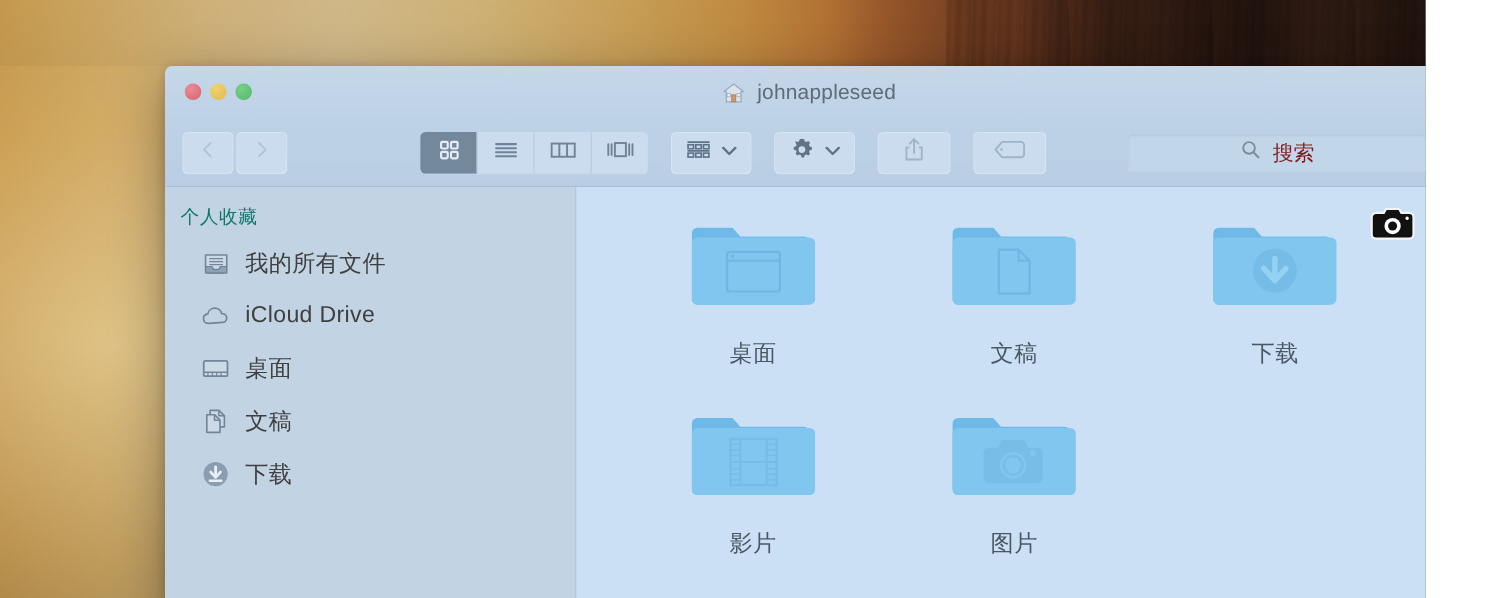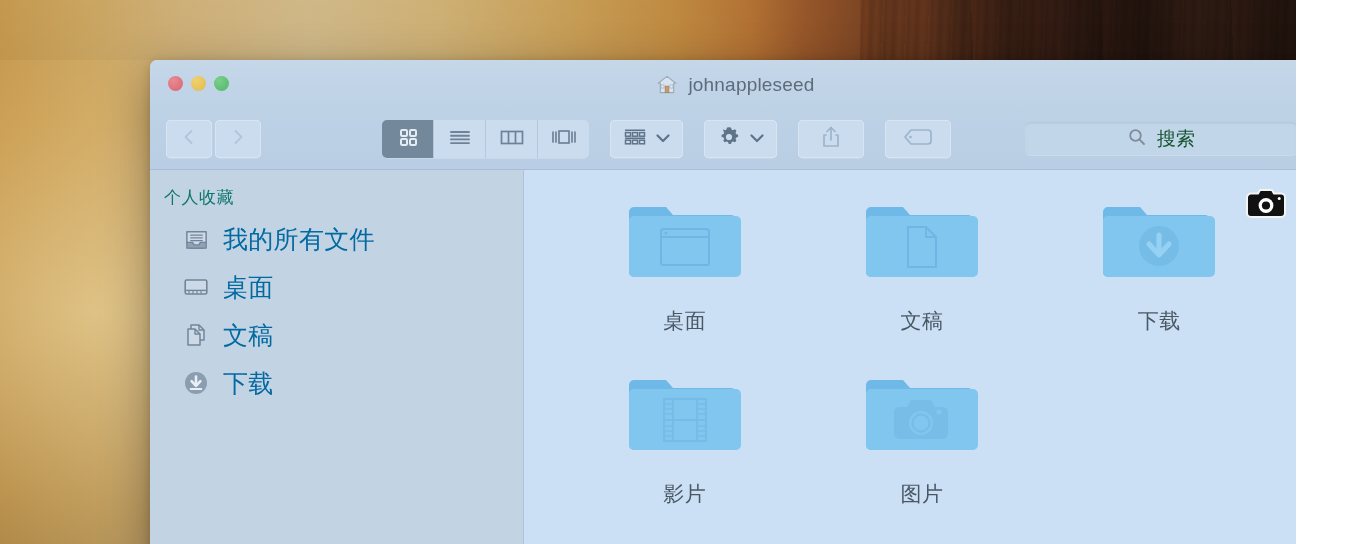--- a/index.html
+++ b/index.html
@@ -200,21 +200,21 @@
     border-radius: 5px;
     box-shadow: inset 0 1px 2px rgba(120,145,170,0.35),
                 inset 0 0 0 0.5px rgba(255,255,255,0.35);
     display: flex;
     align-items: center;
     justify-content: center;
     gap: 10px;
   }
   #search-placeholder {
     font-size: 19px;
-    color: #14532d;
+    color: #7f1d1d;
   }
 
   
   #window-body {
     flex: 1 1 auto;
     display: flex;
     min-height: 0;
   }
 
   
@@ -240,22 +240,22 @@
     height: 48px;
     padding-left: 32px;
     cursor: default;
   }
   .sb-icon {
     width: 28px; height: 28px;
     flex: 0 0 28px;
     display: flex; align-items: center; justify-content: center;
   }
   .sb-label {
-    font-size: 25px;
-    color: #0369a1;
+    font-size: 21px;
+    color: #404040;
     letter-spacing: 0.3px;
     white-space: nowrap;
   }
 
   
   #content {
     flex: 1 1 auto;
     background: #cbe0f5;
     position: relative;
     padding: 26px 0 0 0;
@@ -472,20 +472,28 @@
                 <line x1="8" y1="9.5" x2="20" y2="9.5"></line>
                 <line x1="8" y1="12.3" x2="20" y2="12.3"></line>
                 <line x1="8" y1="15.1" x2="20" y2="15.1"></line>
               </g>
               <path d="M4 17h6l1.5 2.6h5L18 17h6v6H4z" fill="#8fa2b5" stroke="#73859a" stroke-width="1.4" stroke-linejoin="round"></path>
             </svg>
           </span>
           <span class="sb-label">我的所有文件</span>
         </div>
 
+        <div class="sb-item">
+          <span class="sb-icon">
+            <svg width="28" height="28" viewBox="0 0 28 28">
+              <path d="M7.6 21c-2.6 0-4.6-1.9-4.6-4.3 0-2.2 1.7-4 3.9-4.3.5-3 3.2-5.2 6.4-5.2 3.1 0 5.7 2.1 6.3 5 .2 0 .3-.1.5-.1 2.2 0 4 1.8 4 4s-1.8 4-4 4z" fill="none" stroke="#73859a" stroke-width="1.6" stroke-linejoin="round"></path>
+            </svg>
+          </span>
+          <span class="sb-label">iCloud Drive</span>
+        </div>
 
 
 
         <div class="sb-item">
           <span class="sb-icon">
             <svg width="28" height="28" viewBox="0 0 28 28">
               <rect x="3.2" y="7" width="21.6" height="14" rx="1.6" fill="#ccd9e6" stroke="#73859a" stroke-width="1.6"></rect>
               <line x1="3.2" y1="17.4" x2="24.8" y2="17.4" stroke="#73859a" stroke-width="1.4"></line>
               <g stroke="#73859a" stroke-width="1.1">
                 <line x1="7" y1="17.8" x2="7" y2="21"></line>

